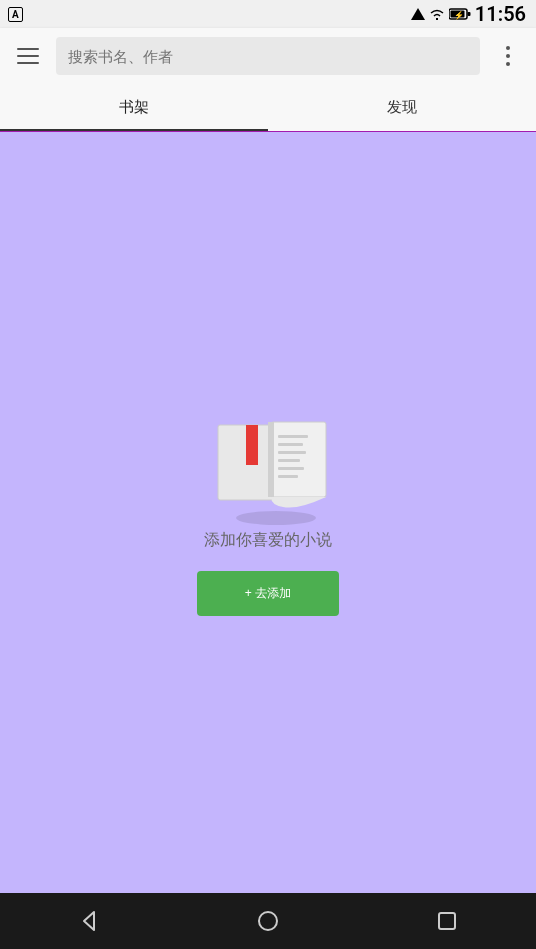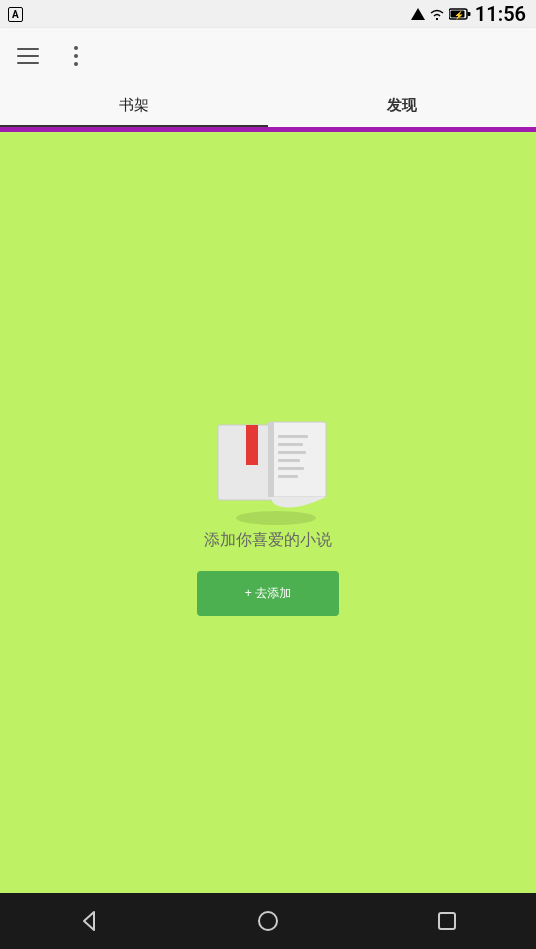--- a/index.html
+++ b/index.html
@@ -129,54 +129,53 @@
       background: #555;
       border-radius: 50%;
     }
 
     
     .tabs {
       width: 100%;
       height: 48px;
       background: #f8f8f8;
       display: flex;
-      border-bottom: 5px solid #a21caf;
+      border-bottom: 1px solid #a21caf;
     }
 
     .tab {
       flex: 1;
       display: flex;
       align-items: center;
       justify-content: center;
       font-size: 15px;
       color: #333;
       cursor: pointer;
       position: relative;
-      font-weight: bold;
     }
 
     .tab.active {
       color: #222;
       font-weight: 500;
     }
 
     .tab.active::after {
       content: '';
       position: absolute;
       bottom: 0;
       left: 0;
       right: 0;
       height: 2.5px;
       background: #333;
     }
 
     
     .main-content {
       flex: 1;
-      background: #bef264;
+      background: #c4b5fd;
       display: flex;
       flex-direction: column;
       align-items: center;
       justify-content: center;
       gap: 20px;
     }
 
     
     .book-illustration {
       width: 120px;
@@ -250,20 +249,23 @@
     <span class="status-time">11:56</span>
   </div>
 </div>
 
 <div class="top-bar">
   <div class="menu-btn">
     <span></span>
     <span></span>
     <span></span>
   </div>
+  <div class="search-bar">
+    <input class="search-input" type="text" readonly="" placeholder="搜索书名、作者" style="">
+  </div>
   <div class="more-btn">
     <span></span>
     <span></span>
     <span></span>
   </div>
 </div>
 
 <div class="tabs">
   <div class="tab active">
     <span>书架</span>

